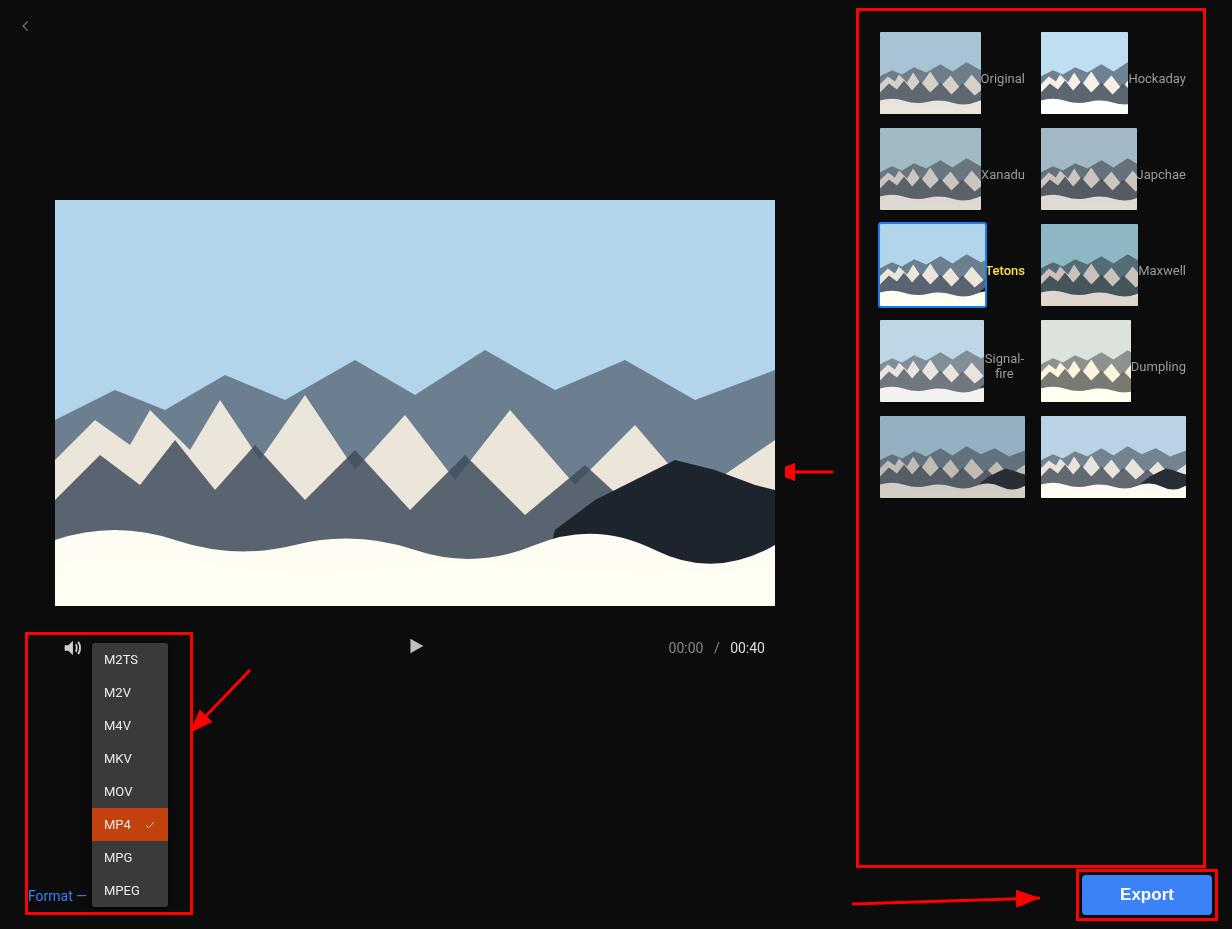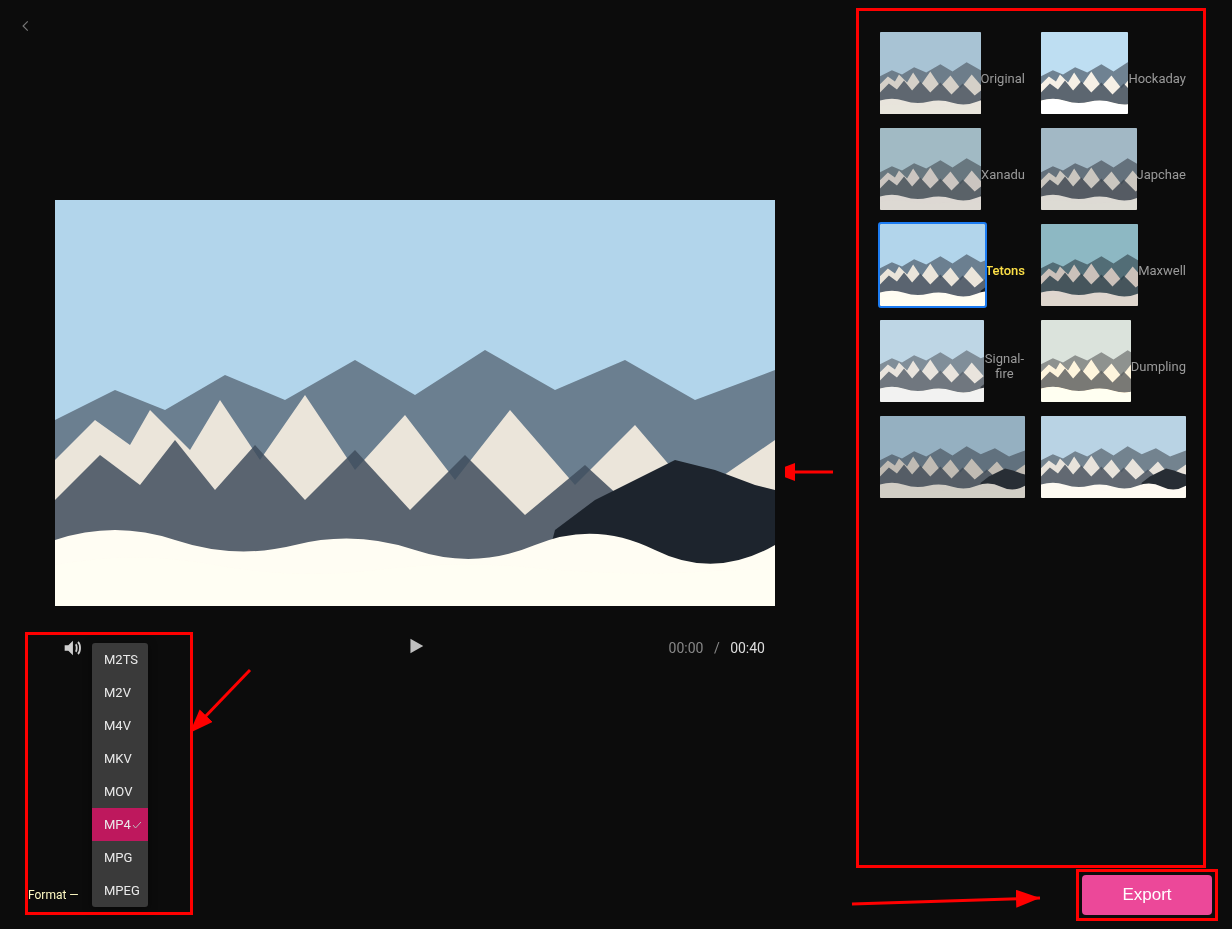--- a/index.html
+++ b/index.html
@@ -14,37 +14,37 @@
   .preview-wrap .mtn { width:100%; height:100%; }
   
   .controls { position:absolute; left:55px; top:630px; width:720px; height:36px; display:flex; align-items:center; }
   .vol-icon { width:22px; height:22px; margin-left:6px; }
   .play-icon { position:absolute; left:50%; transform:translateX(-50%); cursor:pointer; }
   .play-icon svg { width:22px; height:22px; fill:#bfbfbf; }
   .time-disp { position:absolute; right:10px; font-size:14px; color:#888; }
   .time-disp .cur { color:#888; }
   .time-disp .tot { color:#ddd; }
   
-  .format-menu { position:absolute; left:92px; top:643px; width:56px; background:#3a3a3a; border-radius:3px; overflow:hidden; box-shadow:0 2px 8px rgba(0,0,0,.5); }
+  .format-menu { position:absolute; left:92px; top:643px; width:76px; background:#3a3a3a; border-radius:3px; overflow:hidden; box-shadow:0 2px 8px rgba(0,0,0,.5); }
   .format-menu .item { padding:9px 12px; font-size:13px; color:#eaeaea; cursor:pointer; display:flex; align-items:center; justify-content:space-between; }
-  .format-menu .item.sel { background:#be185d; }
+  .format-menu .item.sel { background:#c2410c; }
   .format-menu .chk { width:12px; height:12px; }
   .format-menu .chk svg { width:12px; height:12px; stroke:#bbb; stroke-width:2; fill:none; }
   
-  .format-label { position:absolute; left:28px; top:888px; font-size:12px; color:#fef9c3; }
+  .format-label { position:absolute; left:28px; top:888px; font-size:14px; color:#3b82f6; }
   
   .filter-panel { position:absolute; right:24px; top:20px; width:350px; height:845px; overflow:hidden; }
   .filter-grid { display:grid; grid-template-columns: repeat(2, 145px); column-gap:16px; row-gap:14px; justify-content:center; padding-top:12px;}
   .filter-cell { width:145px; display:flex; flex-direction:row; align-items:center; cursor:pointer; }
   .thumb { width:145px; height:82px; background:#444; border-radius:1px; overflow:hidden; position:relative; }
   .thumb.selected { outline:2px solid #1c7cf2; outline-offset:0; }
   .flabel { margin-top:10px; font-size:13px; color:#9a9a9a; text-align:center; }
   .flabel.selected { color:#fde047; font-weight:500; }
   
-  .export-btn { position:absolute; right:20px; bottom:14px; width:130px; height:40px; background:#ec4899; color:#fff; border:none; border-radius:4px; font-size:17px; cursor:pointer; display:flex; align-items:center; justify-content:center; }
+  .export-btn { position:absolute; right:20px; bottom:14px; width:130px; height:40px; background:#3b82f6; color:#fff; border:none; border-radius:4px; font-size:17px; cursor:pointer; display:flex; align-items:center; justify-content:center;font-weight:bold; }
   
   
   .hl { position:absolute; border:3px solid #ff0000; pointer-events:none; }
   .hl1 { left:25px; top:632px; width:168px; height:283px; }
   .hl2 { left:856px; top:8px; width:350px; height:860px; }
   .hl3 { right:14px; bottom:8px; width:142px; height:52px; }
   
   .arrow { position:absolute; pointer-events:none; }
   
   

